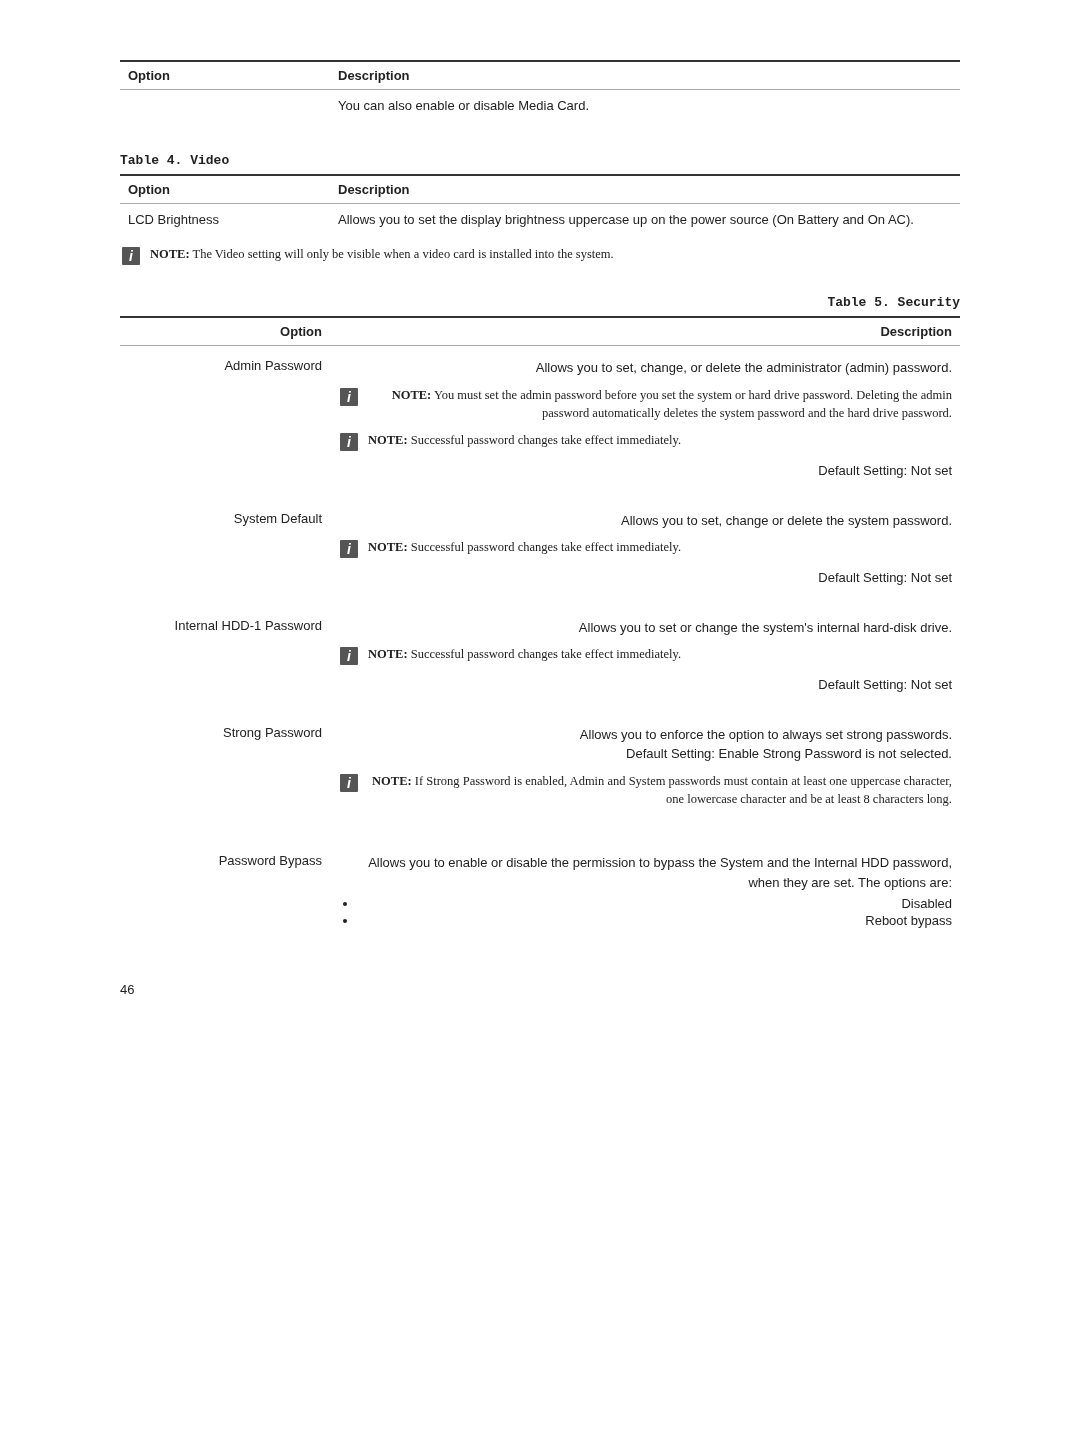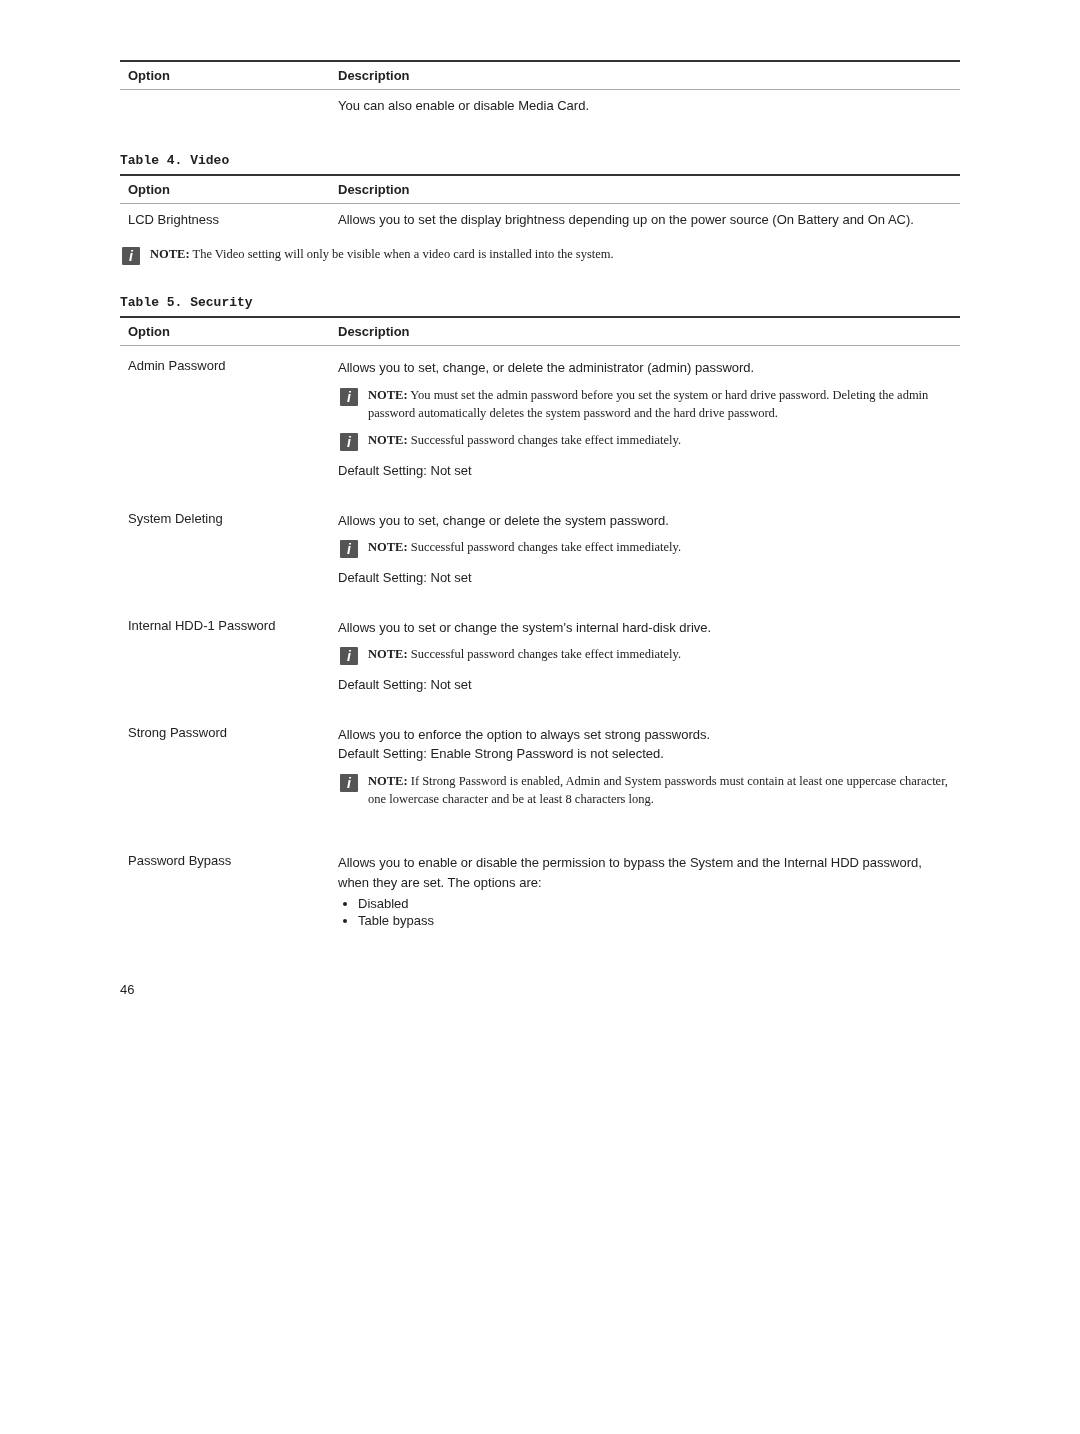--- a/index.html
+++ b/index.html
@@ -124,38 +124,38 @@
   <p class="table-title">Table 4. Video</p>
   <table>
     <tbody>
         <tr class="header-row">
       <td class="col-option">Option</td>
       <td class="col-desc">Description</td>
     </tr>
     <tr class="data-row">
       <td class="col-option">LCD Brightness</td>
       <td class="col-desc">
-        <p>Allows you to set the display brightness depending up on the power source (On Battery and On AC).</p>
+        <p>Allows you to set the display brightness uppercase up on the power source (On Battery and On AC).</p>
       </td>
     </tr>
   </tbody>
     </table>
 
   <div class="note-block" style="margin-top: 10px;">
     <svg class="note-icon" viewBox="0 0 22 22" xmlns="http://www.w3.org/2000/svg">
       <rect x="2" y="2" width="18" height="18" rx="1" fill="#555"></rect>
       <text x="11" y="16" text-anchor="middle" font-size="14" fill="white" font-family="Arial" font-style="italic" font-weight="bold">i</text>
     </svg>
     <span class="note-text">
       <strong>NOTE:</strong> The Video setting will only be visible when a video card is installed into the system.
     </span>
   </div>
 </div>
 
-<div class="section" style="margin-top: 8px;">
+<div class="section" style="margin-top: 8px; text-align: right;">
   <p class="table-title">Table 5. Security</p>
   <table class="security-table">
     <tbody>
         <tr class="header-row">
       <td class="col-option">Option</td>
       <td class="col-desc">Description</td>
     </tr>
 
     <tr class="data-row">
       <td class="col-option">Admin Password</td>
@@ -181,21 +181,21 @@
         </div>
         <p class="default-setting">Default Setting: Not set</p>
       </td>
     </tr>
 
     <tr>
           <td colspan="2" style="height:10px;"></td>
         </tr>
 
     <tr class="data-row">
-      <td class="col-option">System Deleting</td>
+      <td class="col-option">System Default</td>
       <td class="col-desc desc-cell">
         <p>Allows you to set, change or delete the system password.</p>
         <div class="note-block">
           <svg class="note-icon" viewBox="0 0 22 22" xmlns="http://www.w3.org/2000/svg">
             <rect x="2" y="2" width="18" height="18" rx="1" fill="#555"></rect>
             <text x="11" y="16" text-anchor="middle" font-size="14" fill="white" font-family="Arial" font-style="italic" font-weight="bold">i</text>
           </svg>
           <span class="note-text">
             <strong>NOTE:</strong> Successful password changes take effect immediately.
           </span>
@@ -253,21 +253,21 @@
     <tr>
           <td colspan="2" style="height:10px;"></td>
         </tr>
 
     <tr class="data-row">
       <td class="col-option">Password Bypass</td>
       <td class="col-desc desc-cell">
         <p>Allows you to enable or disable the permission to bypass the System and the Internal HDD password, when they are set. The options are:</p>
         <ul class="bullet-list">
           <li>Disabled</li>
-          <li>Table bypass</li>
+          <li>Reboot bypass</li>
         </ul>
       </td>
     </tr>
 
   </tbody>
     </table>
 </div>
 
 <div style="position: relative; margin-top: 48px;">
   <span>46</span>

